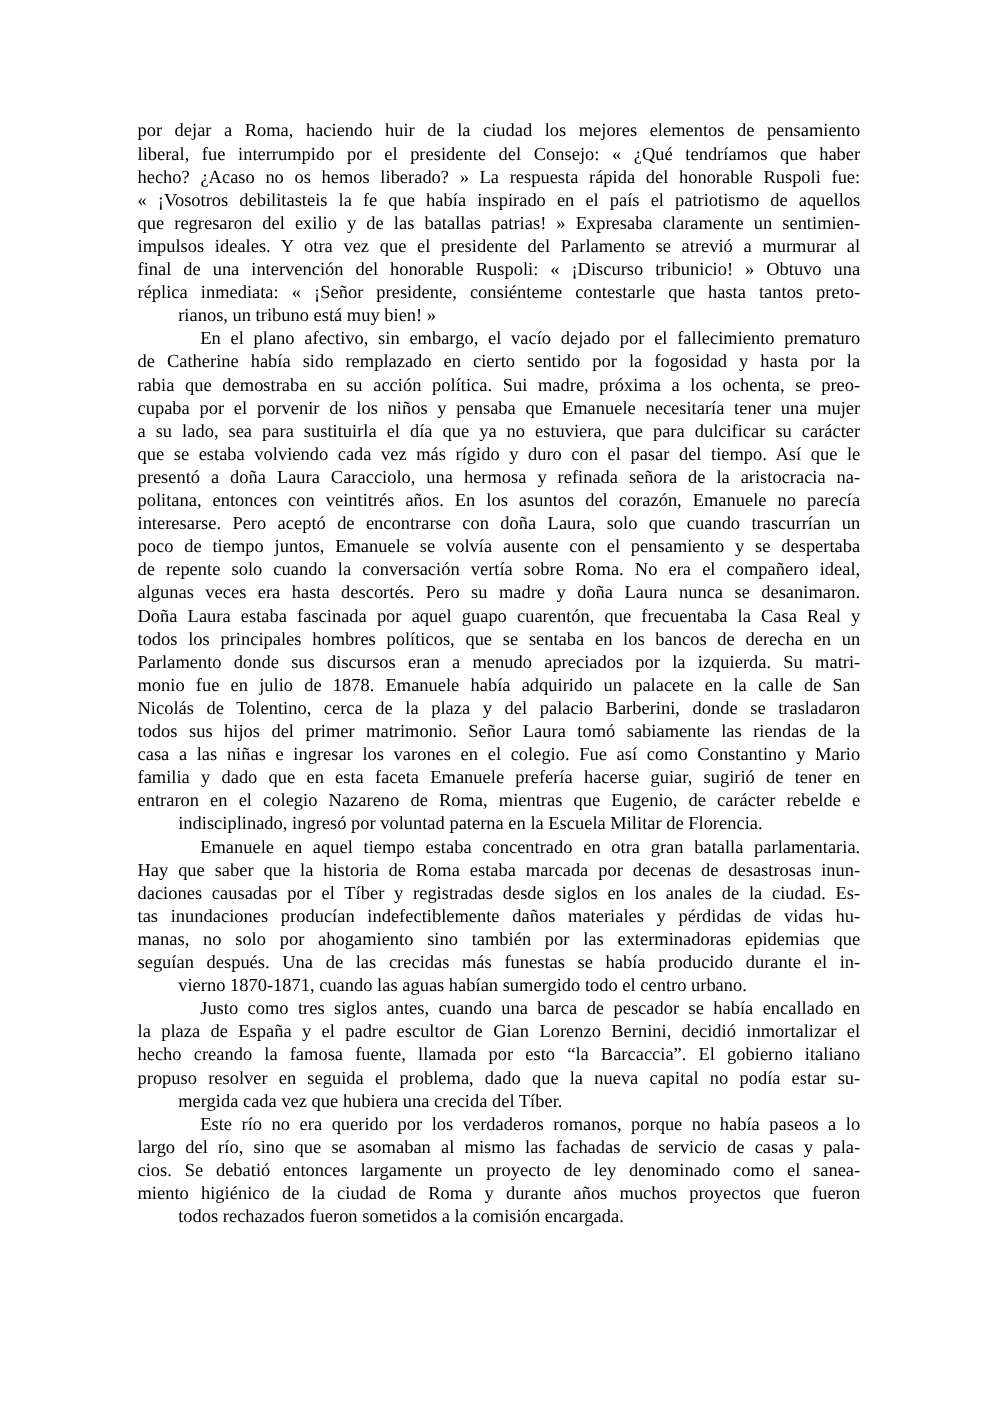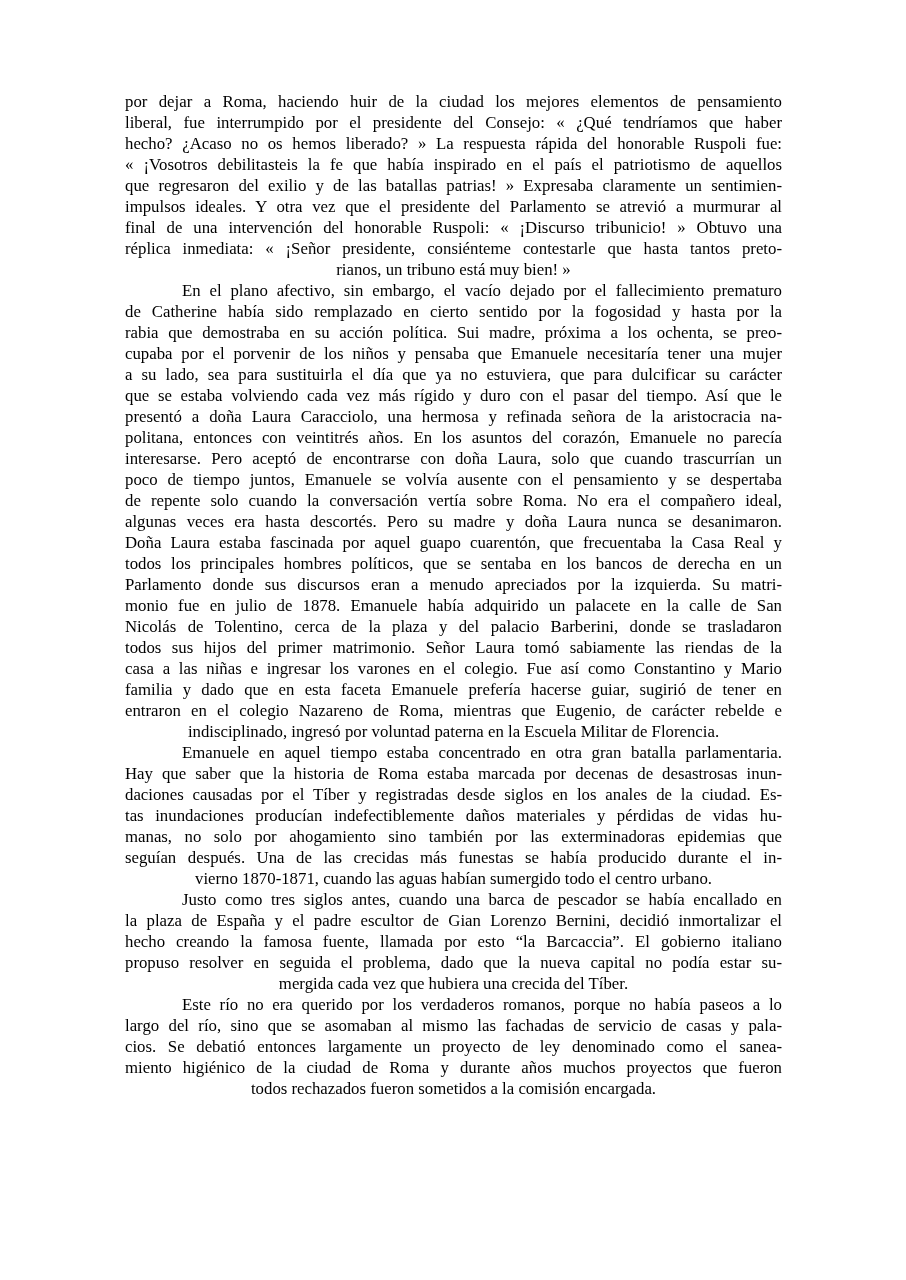--- a/index.html
+++ b/index.html
@@ -7,37 +7,38 @@
   .page {
     position: relative;
     width: 906px;
     height: 1280px;
     background: #ffffff;
     overflow: hidden;
   }
   .text-block {
     position: absolute;
     left: 125px;
-    top: 91px;
+    top: 108px;
     width: 657px;
     color: #000000;
     font-family: "Liberation Serif", "DejaVu Serif", serif;
     font-size: 16.8px;
     line-height: 21px;
   }
   .paragraph { display: block; }
   .line {
     display: block;
     text-align: justify;
     text-align-last: justify;
     white-space: normal;
   }
   .line.last {
-    text-align: center;
+    text-align: left;
     text-align-last: auto;
+    margin-left: 37px;
   }
   .line.indent { text-indent: 57px; }
 </style>
 </head>
 <body>
 
 <div class="page">
   <div class="text-block" id="text-block">
       <div class="paragraph">
         <div class="line">por dejar a Roma, haciendo huir de la ciudad los mejores elementos de pensamiento</div>

